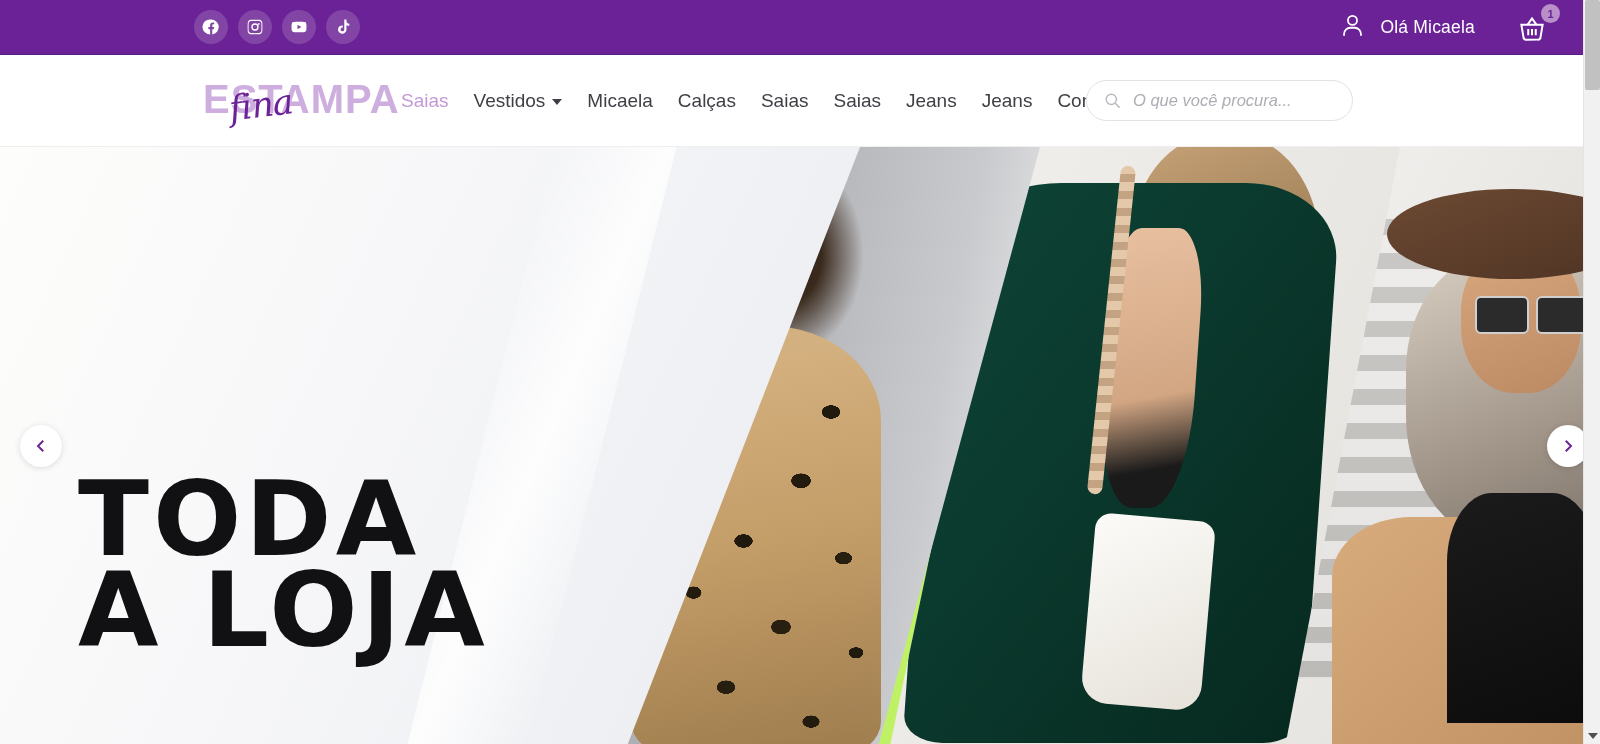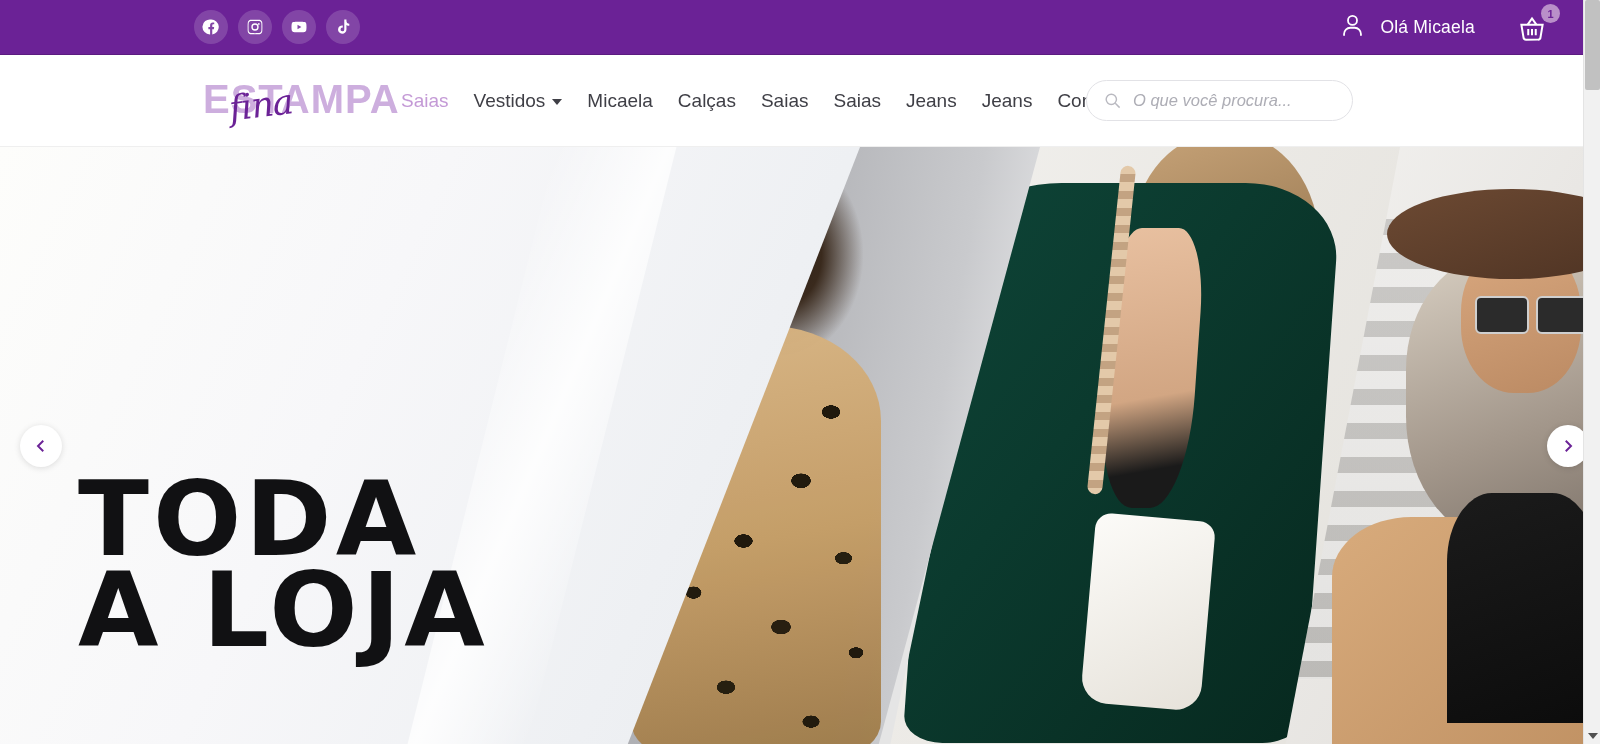--- a/index.html
+++ b/index.html
@@ -162,21 +162,21 @@
     width: 100%;
     background: transparent;
   }
   .searchbox input::placeholder { color: #adadb5; font-style: italic; }
 
   
   .hero {
     position: relative;
     height: 597px;
     overflow: hidden;
-    background: #e5e5e5;
+    background: #bef264;
   }
 
   .panel { position: absolute; top: 0; height: 100%; overflow: hidden; }
 
   
   .p1 {
     left: 0; width: 860px;
     background:
       linear-gradient(115deg, #fdfdfb 0%, #f7f7f9 40%, #eef0f3 75%, #e9ebef 100%);
     clip-path: polygon(0 0, 100% 0, 73% 100%, 0 100%);

